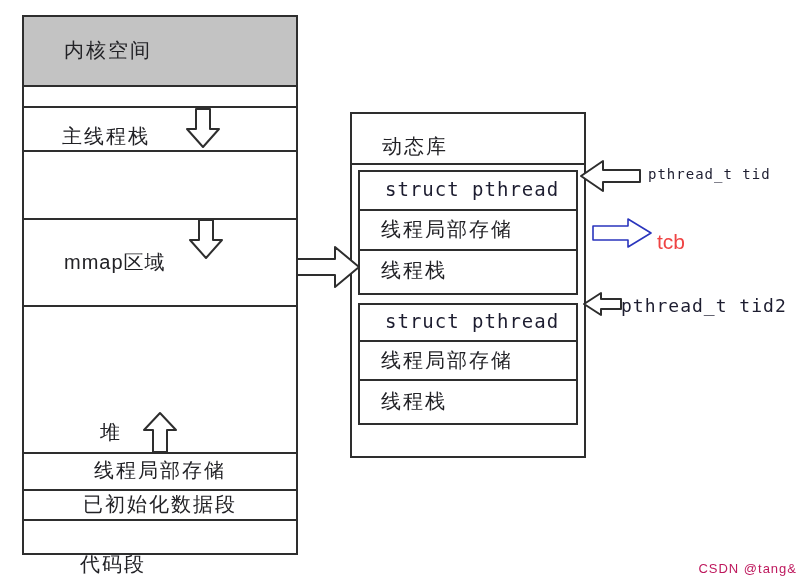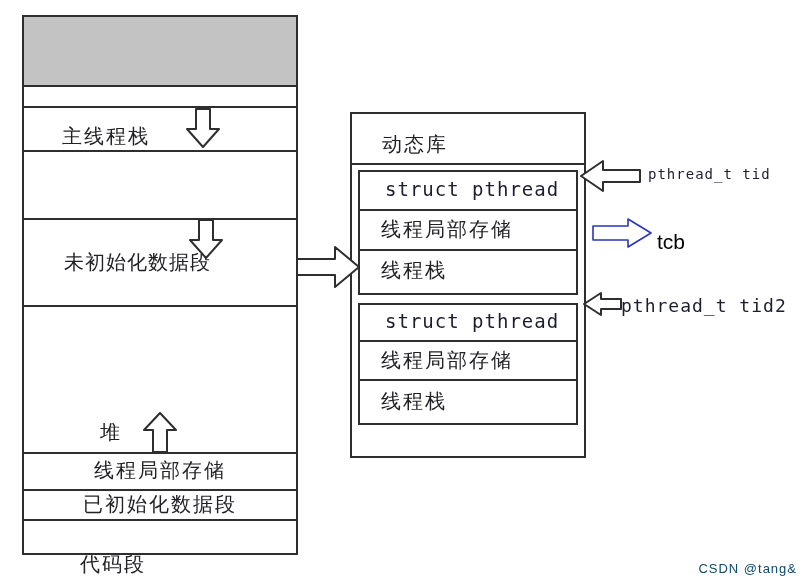--- a/index.html
+++ b/index.html
@@ -15,23 +15,23 @@
   .kernel-fill{position:absolute;background:#c3c3c3;}
   
   .lbl{
     position:absolute;color:#222226;font-size:20px;letter-spacing:2px;
     white-space:nowrap;line-height:1.2;
   }
   .lbl-mono{
     font-family:"DejaVu Sans Mono","Liberation Mono",monospace;
     letter-spacing:1px;color:#1d1d30;
   }
-  .lbl-blue{color:#000000;letter-spacing:0;font-size:21px;}
+  .lbl-blue{color:#ef4444;letter-spacing:0;font-size:21px;}
   .watermark{
-    position:absolute;right:12px;bottom:6px;color:#0c4a6e;font-size:13px;
+    position:absolute;right:12px;bottom:6px;color:#be185d;font-size:13px;
     letter-spacing:1px;
   }
   svg.overlay{position:absolute;left:0;top:0;pointer-events:none;}
   .arrow-dark{fill:#ffffff;stroke:#2e2e2e;stroke-width:2;stroke-linejoin:round;}
   .arrow-blue{fill:#ffffff;stroke:#2a35bd;stroke-width:1.6;stroke-linejoin:round;}
 </style>
 </head>
 <body>
 
 <div class="canvas">
@@ -42,30 +42,31 @@
 
   <div class="hline" style="left:24px;top:85px;width:272px;"></div>
   <div class="hline" style="left:24px;top:106px;width:272px;"></div>
   <div class="hline" style="left:24px;top:150px;width:272px;"></div>
   <div class="hline" style="left:24px;top:218px;width:272px;"></div>
   <div class="hline" style="left:24px;top:305px;width:272px;"></div>
   <div class="hline" style="left:24px;top:452px;width:272px;"></div>
   <div class="hline" style="left:24px;top:489px;width:272px;"></div>
   <div class="hline" style="left:24px;top:519px;width:272px;"></div>
 
+  <div class="lbl" style="left:64px;top:38px;">内核空间</div>
   <div class="lbl" style="left:62px;top:124px;">主线程栈</div>
-  <div class="lbl" style="left:64px;top:250px;letter-spacing:1px;">未初始化数据段</div>
+  <div class="lbl" style="left:64px;top:250px;letter-spacing:1px;">mmap区域</div>
   <div class="lbl" style="left:100px;top:420px;">堆</div>
   <div class="lbl" style="left:22px;top:458px;width:276px;text-align:center;">线程局部存储</div>
   <div class="lbl" style="left:22px;top:492px;width:276px;text-align:center;">已初始化数据段</div>
   <div class="lbl" style="left:80px;top:552px;">代码段</div>
 
   <div class="rect" style="left:350px;top:112px;width:236px;height:346px;"></div>
   <div class="hline" style="left:352px;top:163px;width:232px;"></div>
-  <div class="lbl" style="left:382px;top:134px;font-family:Liberation Mono, monospace;">动态库</div>
+  <div class="lbl" style="left:382px;top:134px;">动态库</div>
 
   <div class="rect" style="left:358px;top:170px;width:220px;height:125px;"></div>
   <div class="hline" style="left:360px;top:209px;width:216px;"></div>
   <div class="hline" style="left:360px;top:249px;width:216px;"></div>
   <div class="lbl lbl-mono" style="left:385px;top:178px;font-size:19px;">struct pthread</div>
   <div class="lbl" style="left:381px;top:217px;">线程局部存储</div>
   <div class="lbl" style="left:381px;top:258px;">线程栈</div>
 
   <div class="rect" style="left:358px;top:303px;width:220px;height:122px;"></div>
   <div class="hline" style="left:360px;top:340px;width:216px;"></div>

